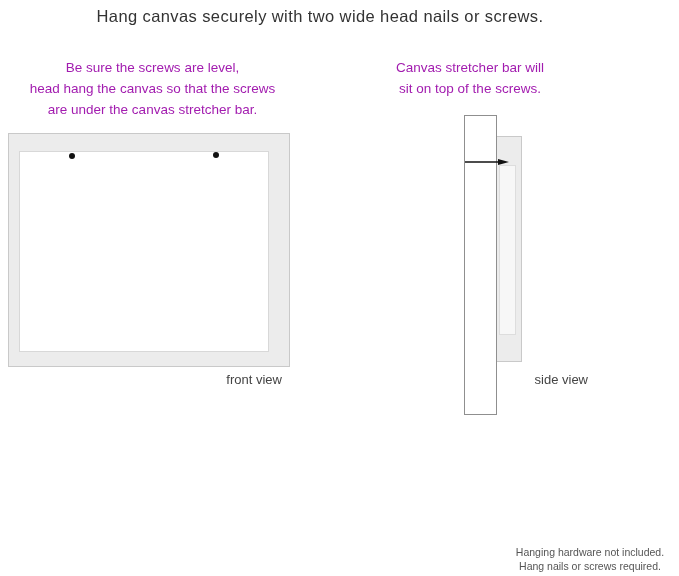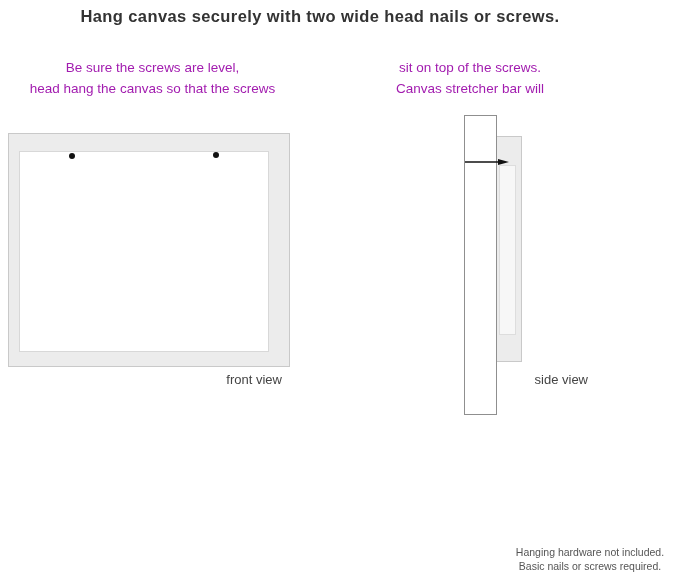--- a/index.html
+++ b/index.html
@@ -16,21 +16,21 @@
     overflow: hidden;
     color: #3a3a3a;
   }
   .title {
     position: absolute;
     top: 7px;
     left: 0;
     width: 640px;
     text-align: center;
     font-size: 16.5px;
-    font-weight: 700;
+    font-weight: 400;
     letter-spacing: 0.4px;
     color: #333333;
   }
   .instr {
     position: absolute;
     text-align: center;
     font-size: 13.5px;
     line-height: 1.55;
     color: #a21caf;
   }
@@ -117,25 +117,26 @@
 </head>
 <body>
 
 <div id="page">
 
   <div class="title">Hang canvas securely with two wide head nails or screws.</div>
 
   <div class="instr instr-front">
     <div>Be sure the screws are level,</div>
     <div>head hang the canvas so that the screws</div>
+    <div>are under the canvas stretcher bar.</div>
   </div>
 
   <div class="instr instr-side">
+    <div>Canvas stretcher bar will</div>
     <div>sit on top of the screws.</div>
-    <div>Canvas stretcher bar will</div>
   </div>
 
   <div class="front-frame">
     <div class="front-inner"></div>
     <div class="screw-dot dot-1"></div>
     <div class="screw-dot dot-2"></div>
   </div>
   <div class="view-label front-label">front view</div>
 
   <div class="side-panel">
@@ -143,16 +144,16 @@
   </div>
   <div class="stretcher-bar"></div>
   <svg class="nail" viewBox="0 0 48 10" xmlns="http://www.w3.org/2000/svg">
     <line x1="0" y1="5" x2="40" y2="5" stroke="#111111" stroke-width="1.6"></line>
     <polygon points="33,2 44,5 33,8" fill="#111111"></polygon>
   </svg>
   <div class="view-label side-label">side view</div>
 
   <div class="footer-note">
     <div>Hanging hardware not included.</div>
-    <div>Basic nails or screws required.</div>
+    <div>Hang nails or screws required.</div>
   </div>
 
 </div>
 
 </body></html>

